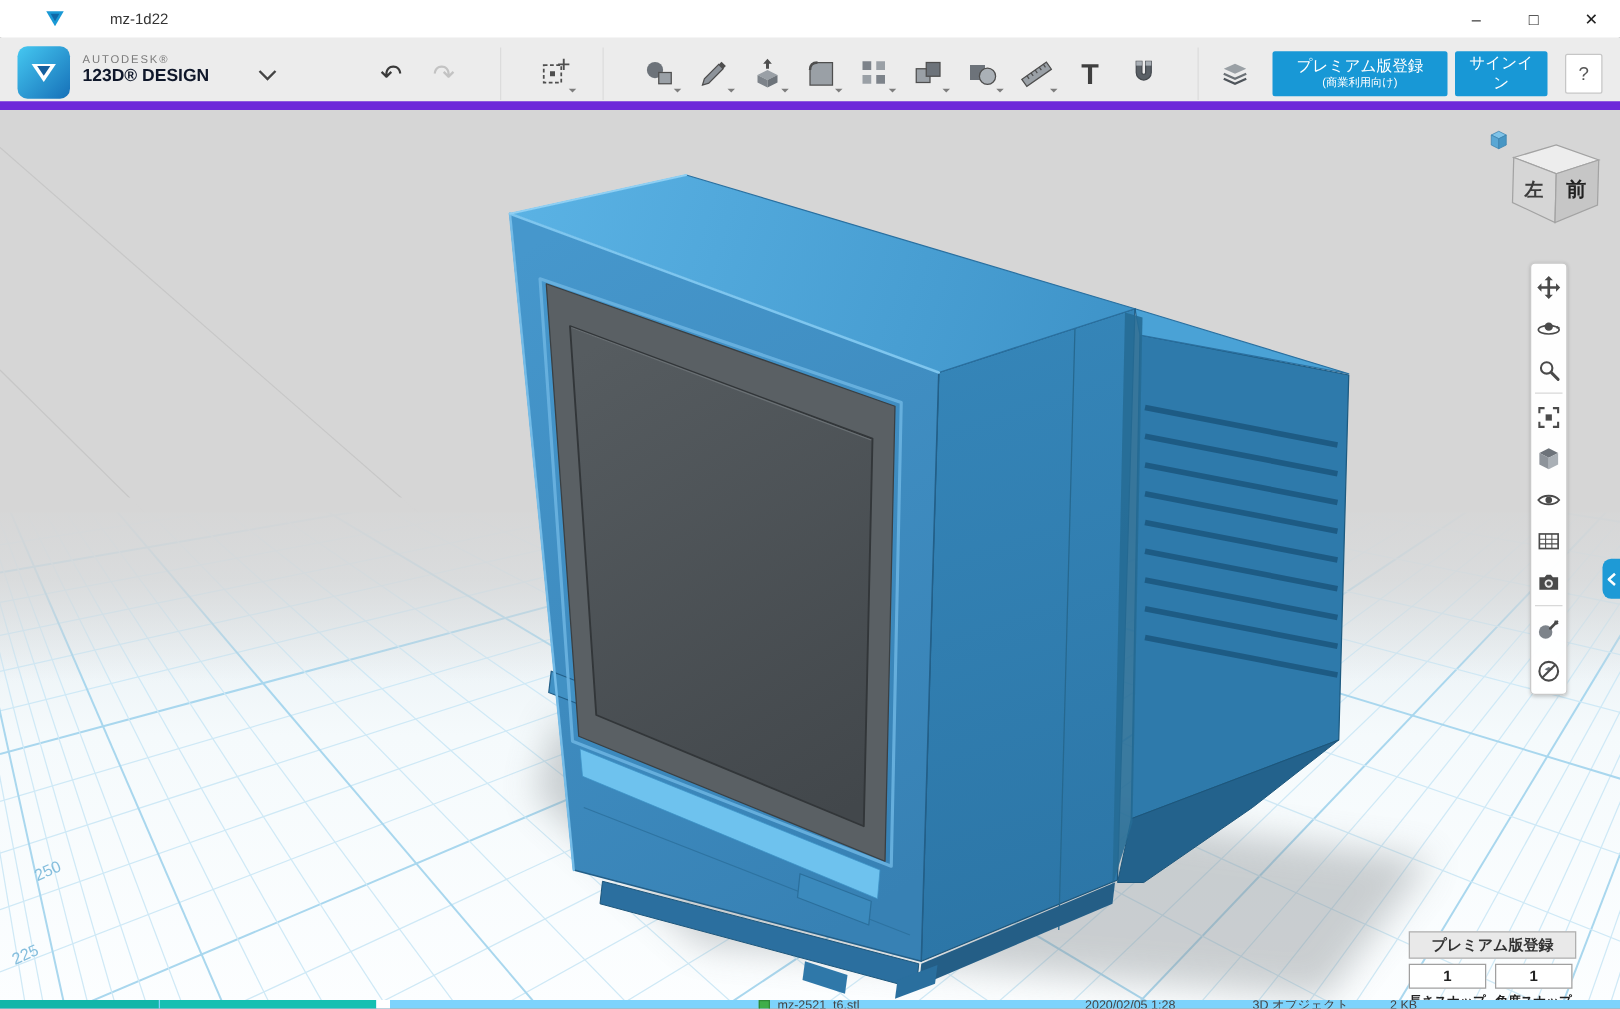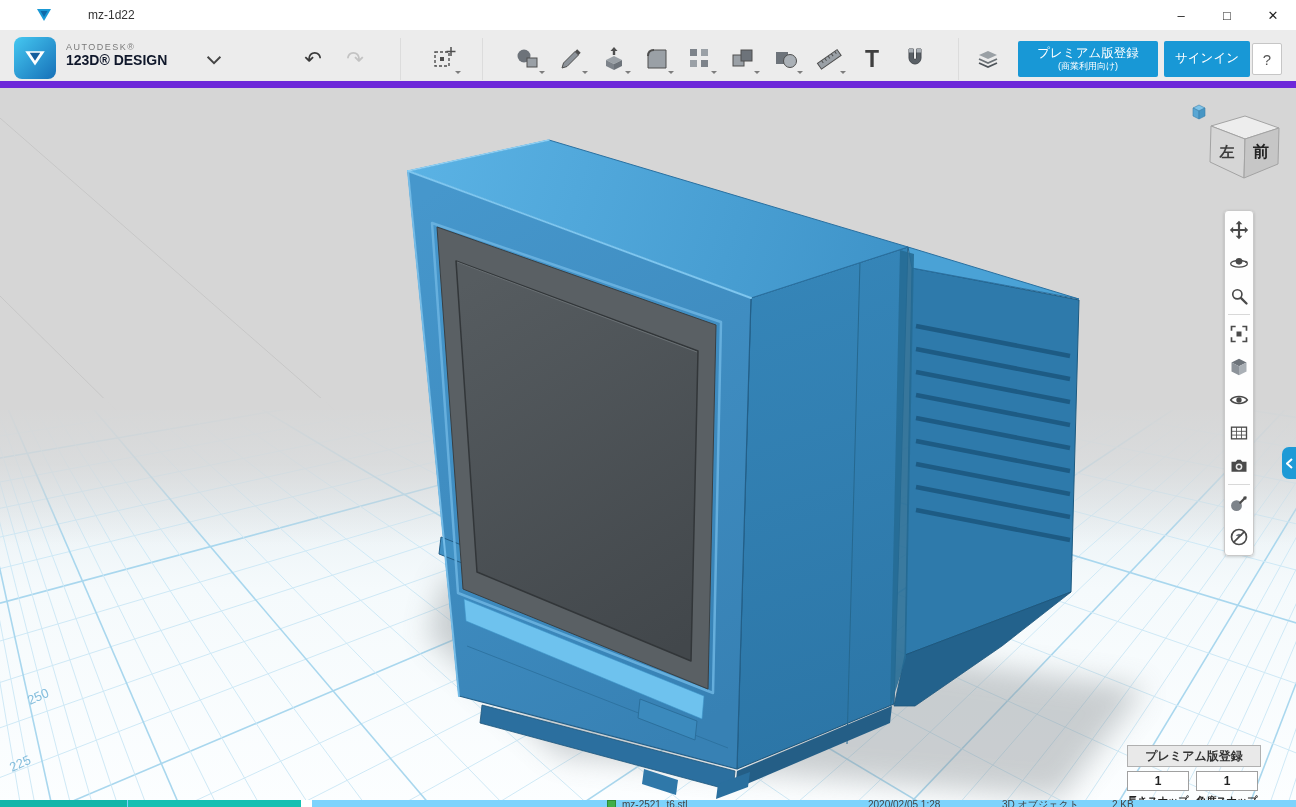--- a/index.html
+++ b/index.html
@@ -205,21 +205,21 @@
         <path d="M3 8l9-4 9 4-9 4Z" fill="#9aa0a5"></path>
           <path d="M3 12l9 4 9-4" fill="none" stroke="#6b7176" stroke-width="1.8"></path>
         <path d="M3 16l9 4 9-4" fill="none" stroke="#4e545a" stroke-width="1.8"></path>
       </svg>
     </div>
 
     <button class="cta" style="left:1018px;width:140px">
       <span class="c1">プレミアム版登録</span>
       <span class="c2">(商業利用向け)</span>
     </button>
-    <button class="cta" style="left:1164px;width:86px">
+    <button class="cta" style="left:1164px;width:74px">
       <span class="c1">サインイン</span>
     </button>
     <div class="help-btn">?</div>
   </div>
 
   <div class="canvas">
     <svg class="scene" width="1296" height="712" viewBox="0 88 1296 712">
       <defs>
         <linearGradient id="floorGrad" x1="0" y1="410" x2="0" y2="807" gradientUnits="userSpaceOnUse">
           <stop offset="0" stop-color="#dfe8ed"></stop>

